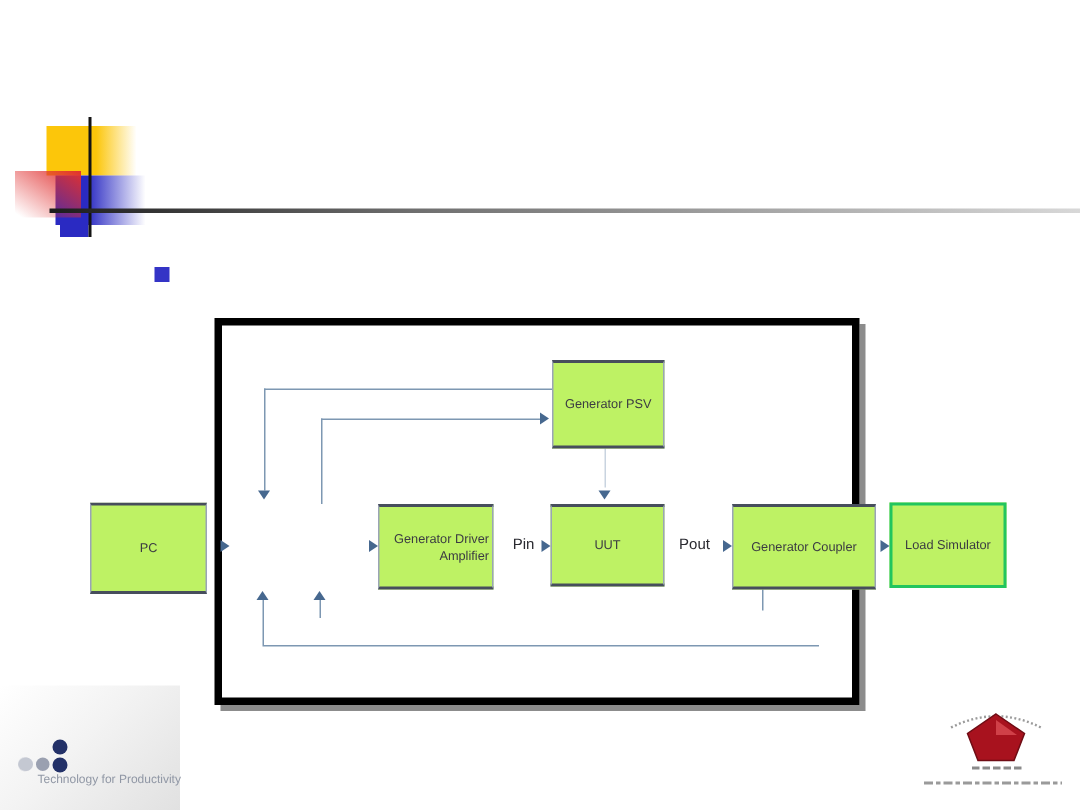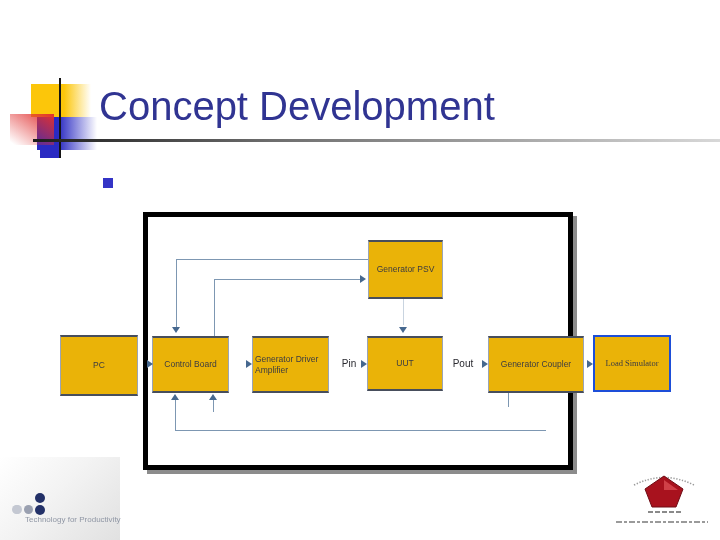--- a/index.html
+++ b/index.html
@@ -23,25 +23,25 @@
     font-size:40px;font-weight:400;color:#303492;letter-spacing:0px;white-space:nowrap;}
 
   .bullet-marker{position:absolute;left:103px;top:178px;width:10px;height:10px;background:#3434c6;}
   .bullet-text{position:absolute;left:124px;top:166px;font-size:25px;color:#101010;}
 
   
   .frame{position:absolute;left:143px;top:212px;width:430px;height:258px;box-sizing:border-box;
     background:#ffffff;border:5px solid #000;box-shadow:4px 4px 0 0 #8c8c8c;z-index:6;}
 
   
-  .blk{position:absolute;z-index:8;box-sizing:border-box;background:#eab308;
+  .blk{position:absolute;z-index:8;box-sizing:border-box;background:#bef264;
     border:1px solid #9aa4b6;border-top:2px solid #474e5c;border-bottom:2px solid #474e5c;
-    display:flex;align-items:center;justify-content:center;text-align:left;
+    display:flex;align-items:center;justify-content:center;text-align:right;
     font-size:8.5px;color:#3b3b42;line-height:1.2;padding:2px;}
-  .blk-dark{border:2px solid #1d4ed8;font-family:Liberation Serif, serif;}
+  .blk-dark{border:2px solid #22c55e;}
 
   .sig-label{position:absolute;z-index:8;font-size:10px;color:#2a2a30;text-align:center;}
 
   
   .ln{position:absolute;background:#7d97b2;z-index:7;}
   .ln-faint{background:#c9d4e0;}
   .arr{position:absolute;width:0;height:0;z-index:9;}
   .arr-r{border-top:4px solid transparent;border-bottom:4px solid transparent;border-left:6px solid #46688f;}
   .arr-d{border-left:4px solid transparent;border-right:4px solid transparent;border-top:6px solid #46688f;}
   .arr-u{border-left:4px solid transparent;border-right:4px solid transparent;border-bottom:6px solid #46688f;}
@@ -63,21 +63,20 @@
 
 <div class="slide">
 
   <div class="deco deco-yellow"></div>
   <div class="deco deco-blue"></div>
   <div class="deco deco-red"></div>
   <div class="deco deco-blue-sm"></div>
   <div class="deco deco-vline"></div>
   <div class="deco title-rule"></div>
 
-  <h1 class="slide-title">Concept Development</h1>
 
   <div class="bullet-marker"></div>
 
   <div class="frame"></div>
 
   <div class="ln" style="left:176px;top:259px;width:192px;height:1px;"></div>
   <div class="ln" style="left:176px;top:259px;width:1px;height:68px;"></div>
   <div class="arr arr-d" style="left:172px;top:327px;"></div>
 
   <div class="ln" style="left:214px;top:279px;width:1px;height:57px;"></div>
@@ -95,23 +94,20 @@
   <div class="arr arr-u" style="left:209px;top:394px;"></div>
 
   <div class="arr arr-r" style="left:147px;top:360px;"></div>
   <div class="arr arr-r" style="left:246px;top:360px;"></div>
   <div class="arr arr-r" style="left:361px;top:360px;"></div>
   <div class="arr arr-r" style="left:482px;top:360px;"></div>
   <div class="arr arr-r" style="left:587px;top:360px;"></div>
 
   <div class="blk" style="left:60px;top:335px;width:78px;height:61px;">
     <span>PC</span>
-  </div>
-  <div class="blk" style="left:152px;top:336px;width:77px;height:57px;">
-    <span>Control Board</span>
   </div>
   <div class="blk" style="left:252px;top:336px;width:77px;height:57px;">
     <span>Generator Driver Amplifier</span>
   </div>
   <div class="blk" style="left:368px;top:240px;width:75px;height:59px;">
     <span>Generator PSV</span>
   </div>
   <div class="blk" style="left:367px;top:336px;width:76px;height:55px;">
     <span>UUT</span>
   </div>

